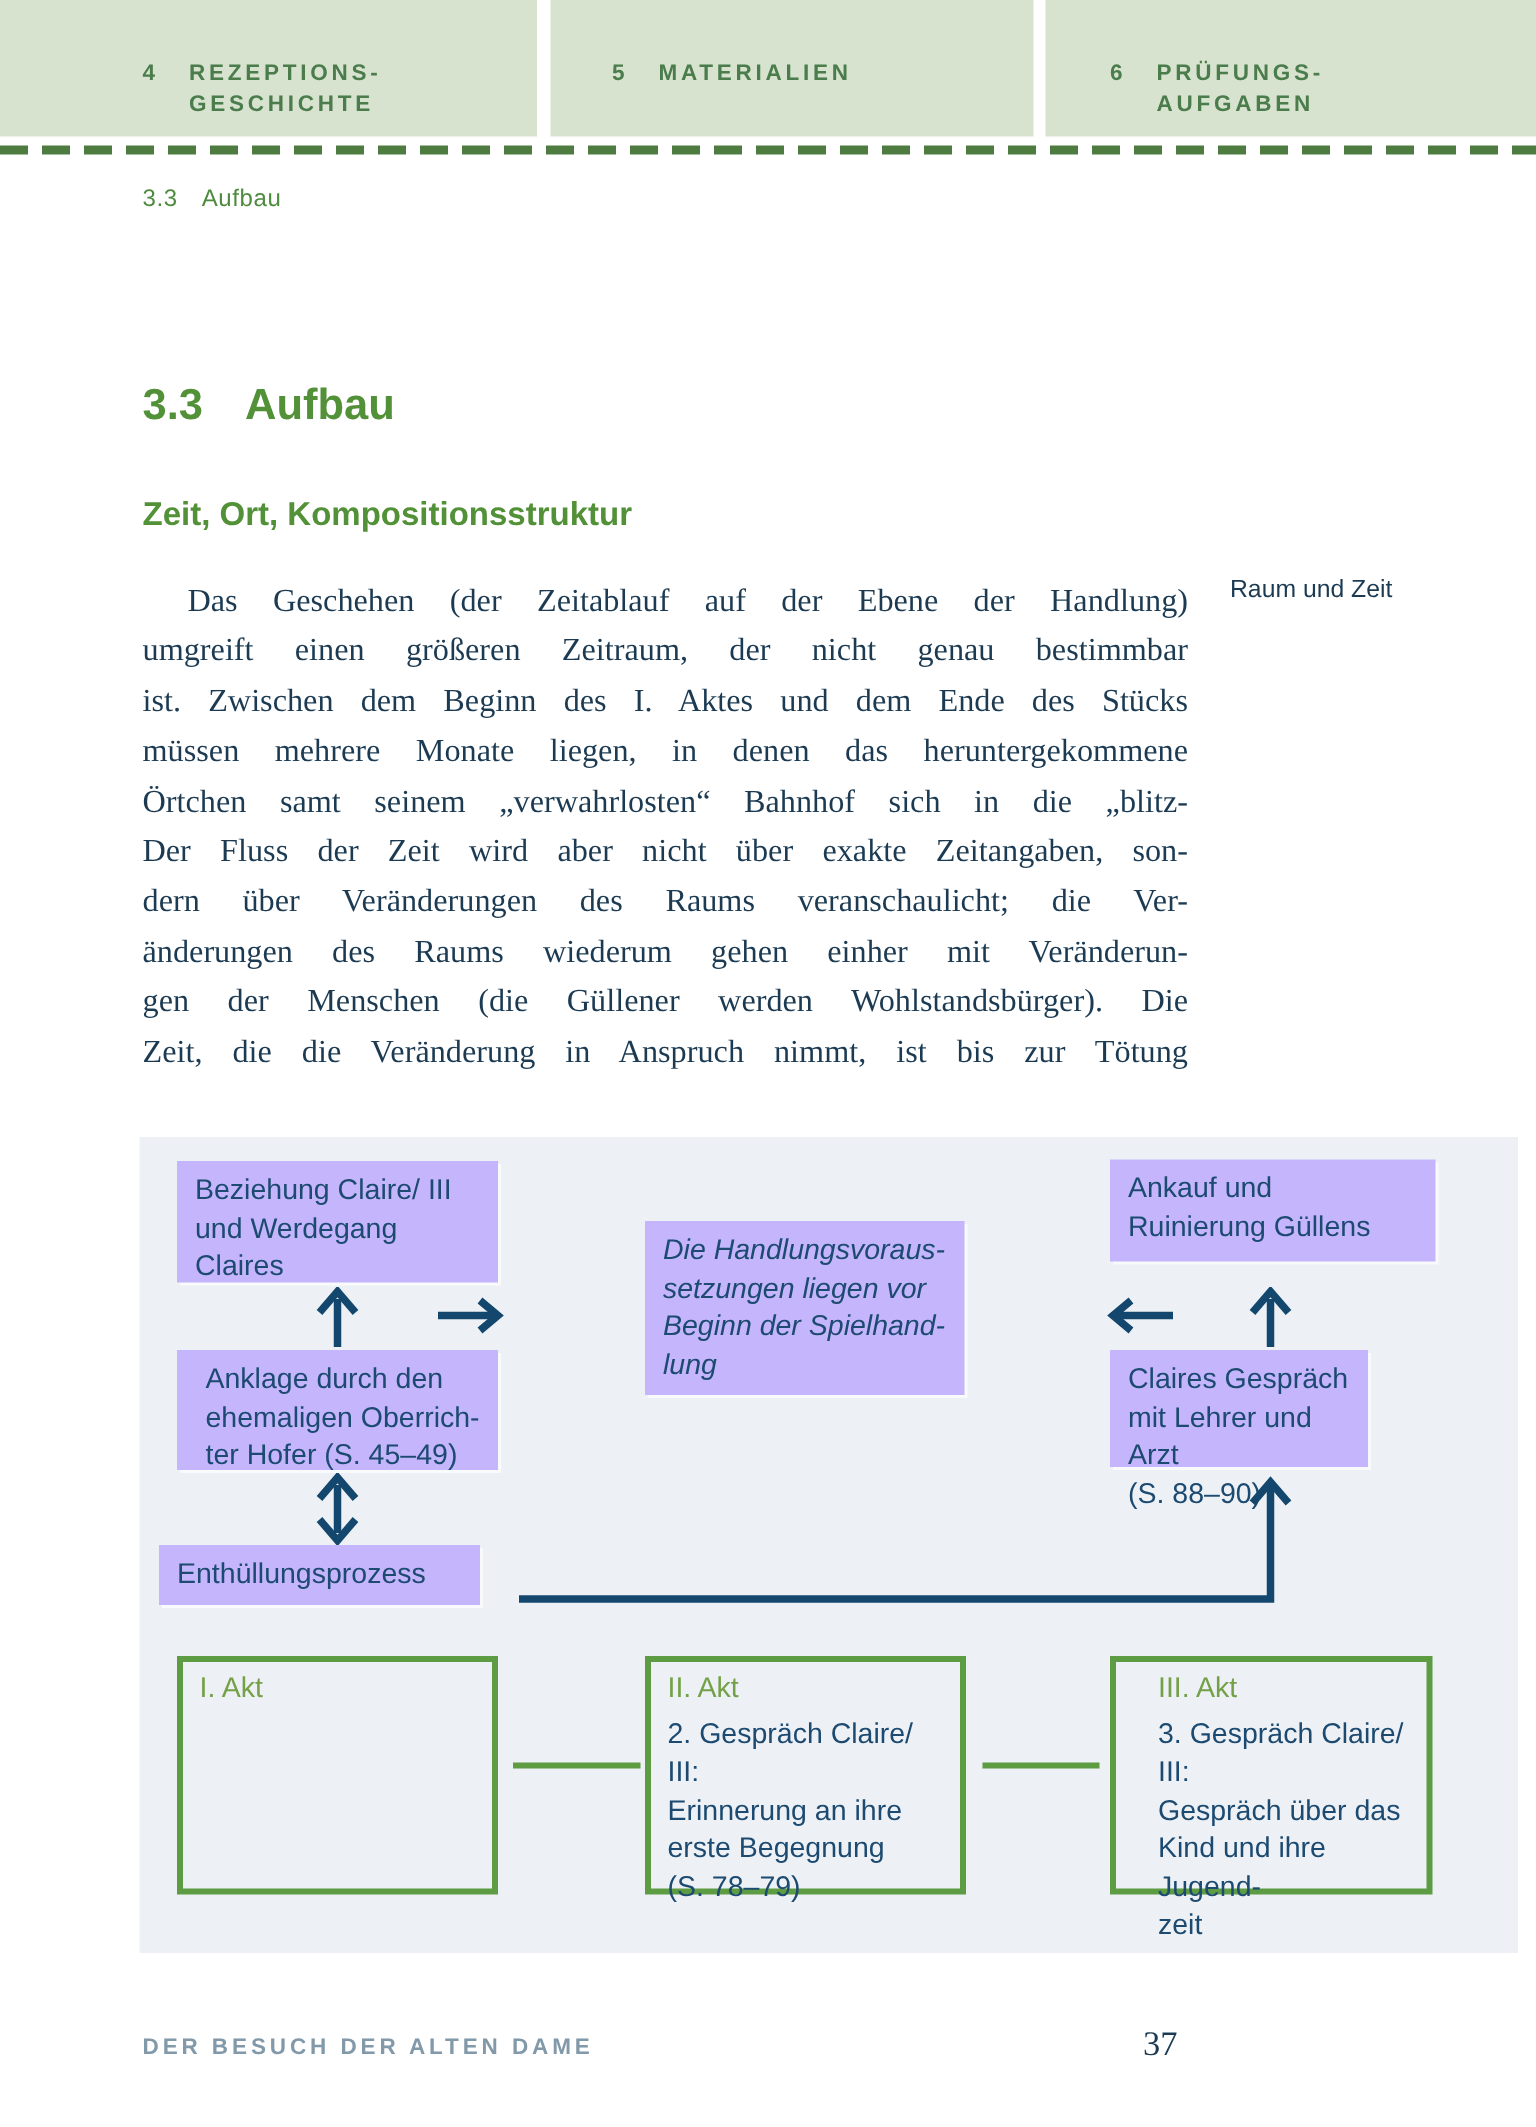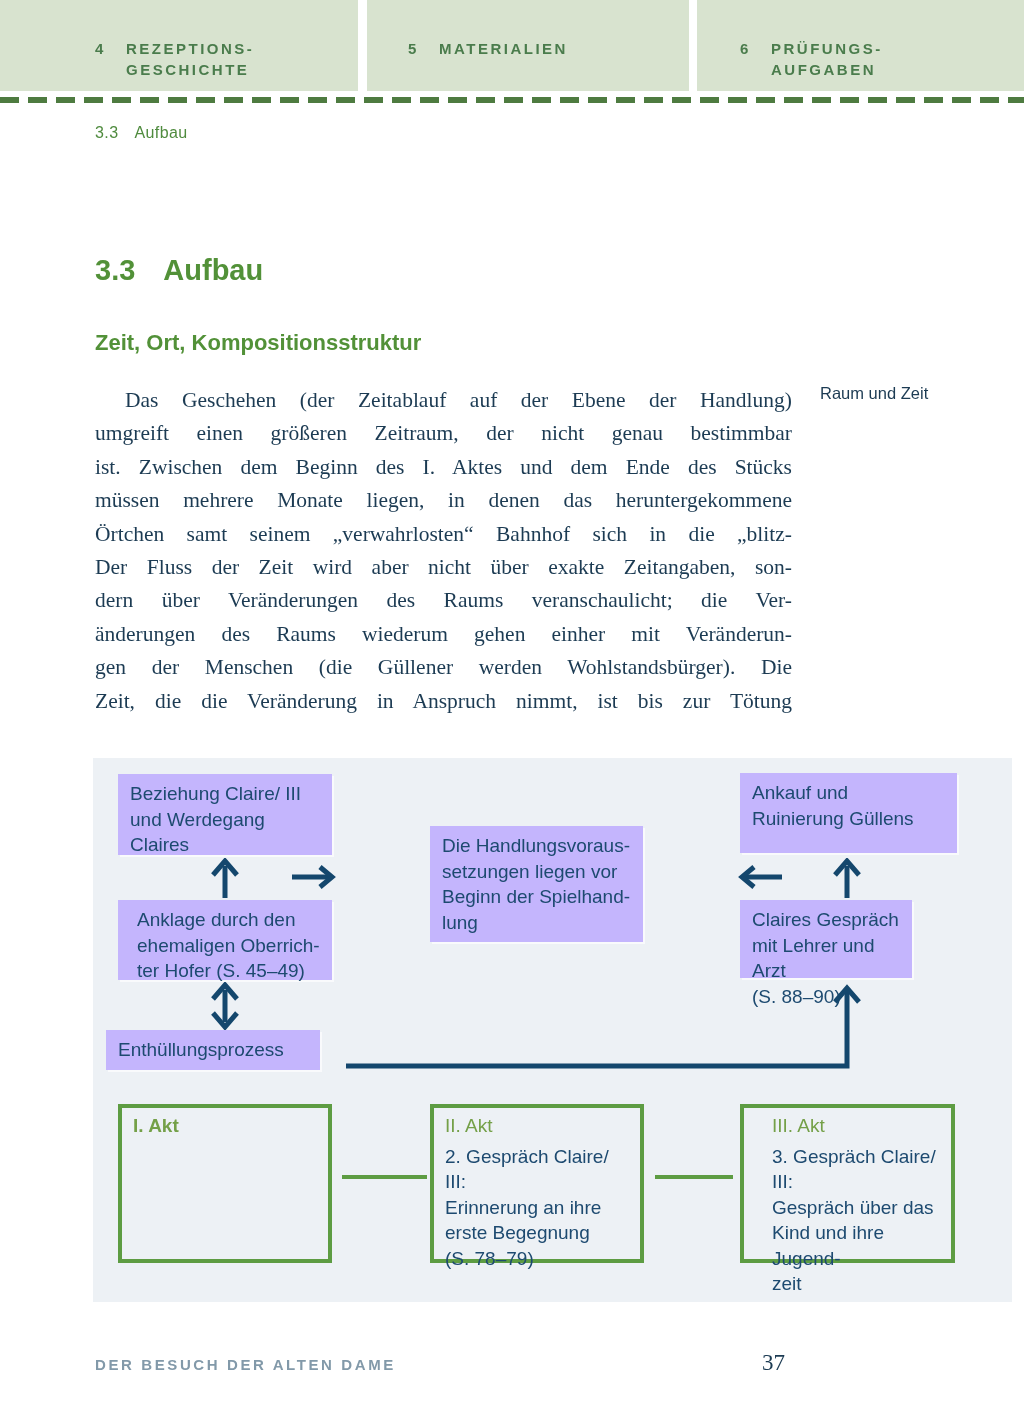--- a/index.html
+++ b/index.html
@@ -38,30 +38,30 @@
   .bline.indent{padding-left:30px;box-sizing:border-box;}
   .margin-note{position:absolute;left:820px;top:384px;font-size:16.5px;font-weight:500;color:#1c3b53;}
 
   
   .panel{position:absolute;left:93px;top:758px;width:919px;height:544px;background:#edf1f5;}
   .dbox{position:absolute;background:#c4b5fd;color:#1d4a70;font-size:19px;line-height:25.5px;
         box-sizing:border-box;padding:7px 12px;white-space:pre-line;box-shadow:2px 2px 0 rgba(255,255,255,0.65);}
   #dbox-beziehung{left:25px;top:16px;width:214px;height:81px;}
   #dbox-anklage{left:25px;top:142px;width:214px;height:80px;padding-left:19px;}
   #dbox-enthuellung{left:13px;top:272px;width:214px;height:40px;}
-  #dbox-voraussetzungen{left:337px;top:68px;width:213px;height:116px;}
-  #dbox-ankauf{left:647px;top:15px;width:217px;height:80px;}
+  #dbox-voraussetzungen{left:337px;top:56px;width:213px;height:116px;font-style:italic;}
+  #dbox-ankauf{left:647px;top:15px;width:217px;height:68px;}
   #dbox-claires{left:647px;top:142px;width:172px;height:78px;}
 
   .arr{position:absolute;}
   .arr polyline,.arr line,.arr path{stroke:#14476d;stroke-width:5;fill:none;stroke-linejoin:miter;}
 
   .act-box{position:absolute;top:346px;height:159px;border:4px solid #5d9c42;box-sizing:border-box;
            padding:5px 11px;font-size:19px;line-height:25.5px;}
-  #act1{left:25px;width:214px;font-weight:bold;}
+  #act1{left:25px;width:214px;}
   #act2{left:337px;width:214px;}
   #act3{left:647px;width:215px;padding-left:28px;}
   .act-title{color:#74a048;margin-bottom:5px;}
   .act-text{color:#1d4a70;white-space:pre-line;}
   .act-link{position:absolute;top:417px;height:4px;background:#5d9c42;}
   #act-link-1{left:249px;width:85px;}
   #act-link-2{left:562px;width:78px;}
 
   
   .footer-title{position:absolute;left:95px;top:1356px;font-size:15px;font-weight:bold;

